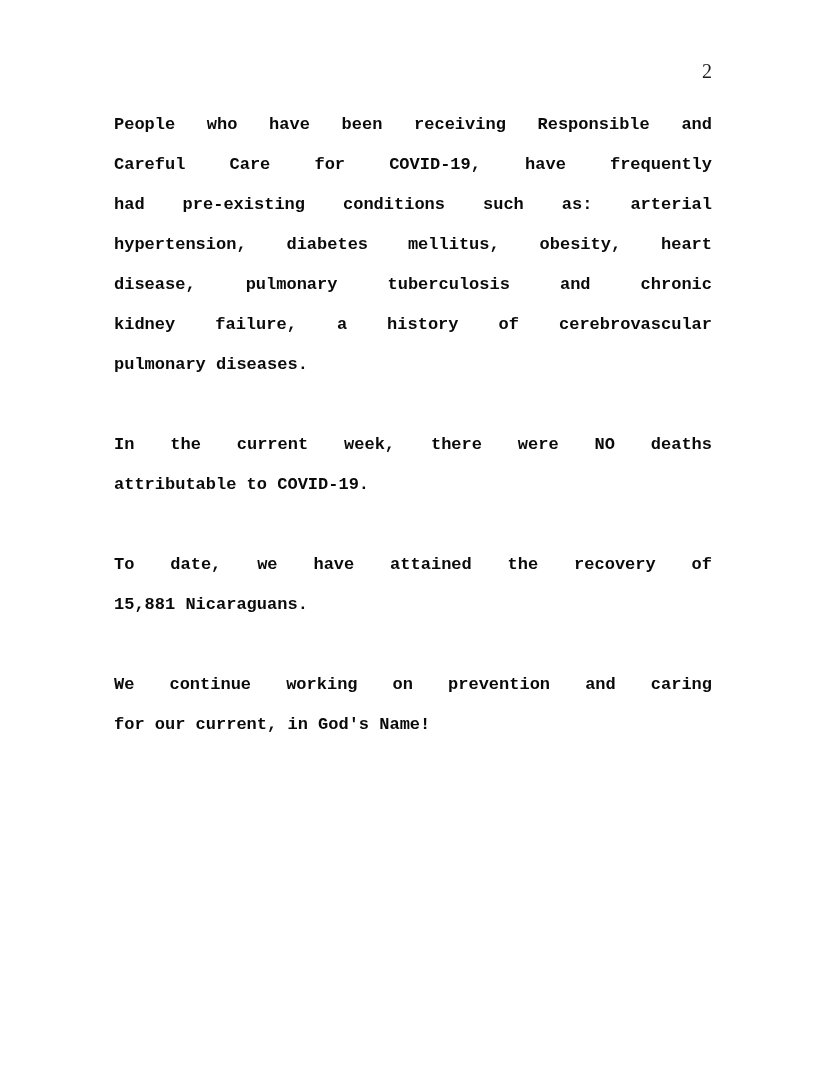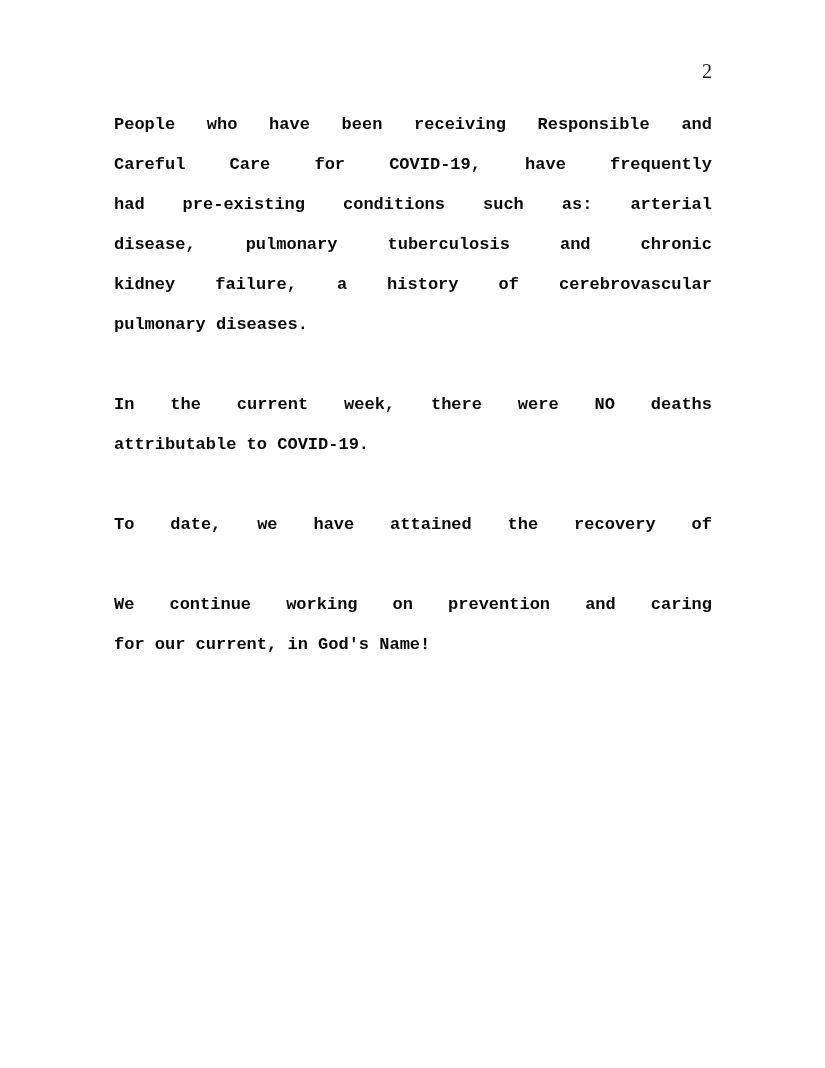--- a/index.html
+++ b/index.html
@@ -51,29 +51,31 @@
 </head>
 <body>
 
 <div class="page">
   <div class="page-number">2</div>
   <div class="body-text">
       <div class="paragraph">
         <div class="line">People who have been receiving Responsible and</div>
         <div class="line">Careful Care for COVID-19, have frequently</div>
         <div class="line">had pre-existing conditions such as: arterial</div>
+        <div class="line">hypertension, diabetes mellitus, obesity, heart</div>
         <div class="line">disease, pulmonary tuberculosis and chronic</div>
         <div class="line">kidney failure, a history of cerebrovascular</div>
         <div class="line last">pulmonary diseases.</div>
       </div>
       <div class="paragraph">
         <div class="line">In the current week, there were NO deaths</div>
         <div class="line last">attributable to COVID-19.</div>
       </div>
       <div class="paragraph">
         <div class="line">To date, we have attained the recovery of</div>
+        <div class="line last">15,881 Nicaraguans.</div>
       </div>
       <div class="paragraph">
         <div class="line">We continue working on prevention and caring</div>
         <div class="line last">for our current, in God's Name!</div>
       </div>
     </div>
 </div>
 
 </body></html>

